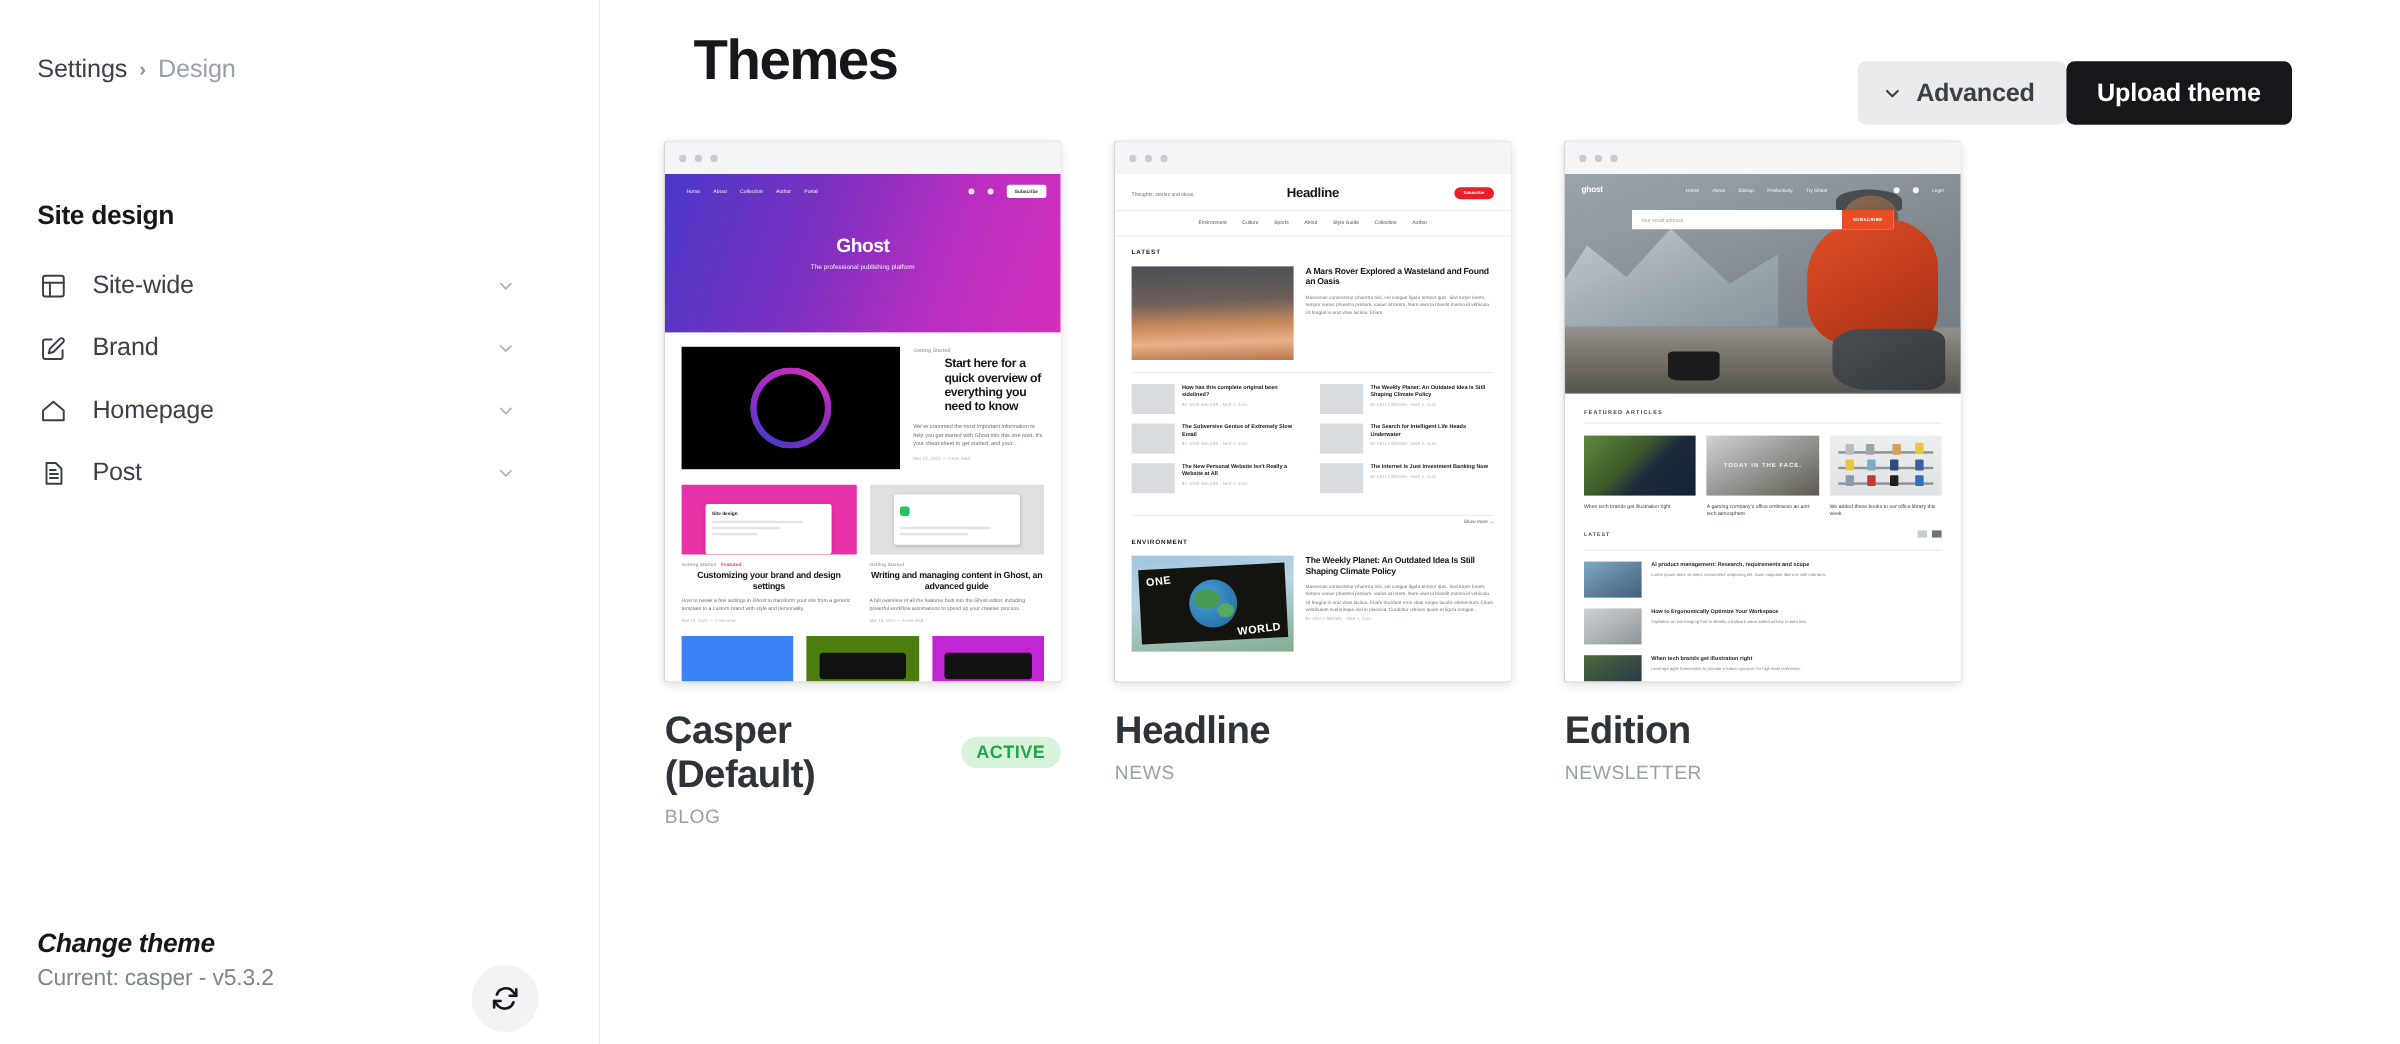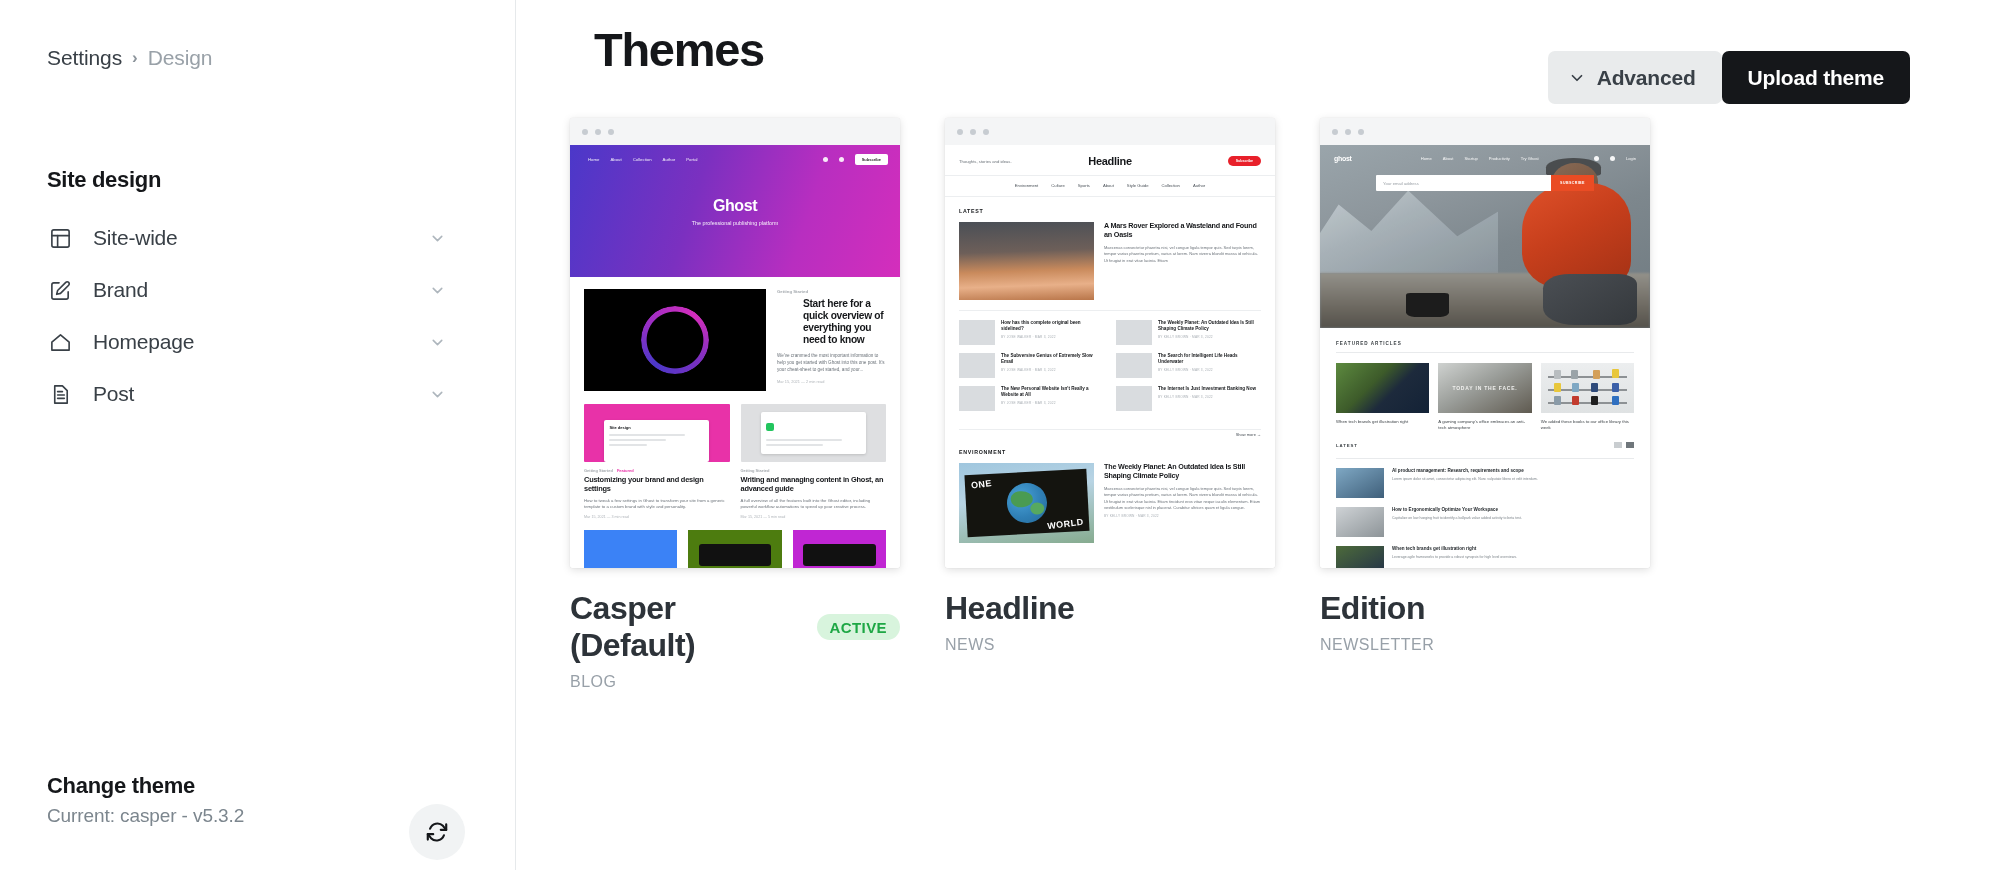--- a/index.html
+++ b/index.html
@@ -3,21 +3,21 @@
 <meta charset="utf-8">
 <style>
   * { box-sizing: border-box; margin: 0; padding: 0; }
   html, body {
     width: 2000px; height: 870px;
     font-family: "Liberation Sans", sans-serif;
     background: #ffffff;
     color: #15171a;
     overflow: hidden;
   }
-  .app { display: flex; width: 2000px; height: 756px; padding-left: 16px; }
+  .app { display: flex; width: 2000px; height: 756px; }
 
   
   .left-pane {
     width: 500px; height: 870px;
     border-right: 1px solid #e6e9eb;
     position: relative;
     flex: 0 0 500px;
     background: #fff;
   }
   .breadcrumb {
@@ -46,21 +46,21 @@
     margin-left: 20px; font-size: 21px; color: #394047;
     letter-spacing: -0.2px; flex: 1;
   }
   .nav-chevron { color: #aeb6bd; display:flex; align-items:center; }
   .nav-chevron svg { width: 17px; height: 17px; display:block; }
 
   .change-theme-block {
     position: absolute; left: 31px; bottom: 43px;
     width: 420px;
   }
-  .ct-title { font-size: 22px; font-weight: 700; color: #15171a; letter-spacing: -0.3px; }
+  .ct-title { font-size: 22px; font-weight: 700; color: #15171a; letter-spacing: -0.3px; font-style: italic; }
   .ct-sub { font-size: 19px; color: #7c868e; margin-top: 6px; letter-spacing: -0.1px; }
   .ct-refresh {
     position: absolute; right: 50px; bottom: 10px;
     width: 56px; height: 56px; border-radius: 50%;
     background: #f1f3f4; display: flex; align-items: center; justify-content: center;
     cursor: pointer; border: none;
   }
   .ct-refresh svg { width: 26px; height: 26px; color: #15171a; display:block;}
 
   
@@ -169,21 +169,21 @@
   .cc-img { height: 58px; border-radius: 1px; position: relative; overflow:hidden; }
   .cc-pink { background: #e832a8; display:flex; align-items:flex-end; justify-content:center; }
   .cc-gray { background: #dedfe1; display:flex; align-items:center; justify-content:center; }
   .mini-card { background:#fff; width: 72%; height: 72%; border-radius: 2px; box-shadow:0 1px 3px rgba(0,0,0,.15); padding:5px; }
   .mini-line { height:2px; background:#e2e4e6; border-radius:1px; margin-bottom:3px; }
   .mini-line.w60{width:60%;} .mini-line.w40{width:40%;} .mini-line.w80{width:80%;}
   .mini-title{ font-size:4px; font-weight:700; color:#15171a; margin-bottom:4px;}
   .mini-sq{width:8px;height:8px;border-radius:2px;background:#22c55e;display:inline-block;}
   .cc-kicker{ font-size:4px; color:#a5aaaf; font-weight:600; margin-top:6px; display:flex; gap:4px; align-items:center;}
   .cc-feat{ color:#e832a8; font-weight:700; }
-  .cc-head{ font-size:7.4px; font-weight:700; line-height:1.2; color:#15171a; margin-top:3px; letter-spacing:-0.2px;}
+  .cc-head{ font-size:7.4px; font-weight:700; line-height:1.2; color:#15171a; margin-top:3px; letter-spacing:-0.2px;text-align:center;}
   .cc-body{ font-size:4.3px; color:#6a7178; line-height:1.5; margin-top:4px;}
   .cc-date{ font-size:3.7px; color:#b0b5ba; margin-top:4px;}
   .casper-bottom { display:flex; gap:11px; padding: 11px 14px 0; }
   .cb { flex:1; height: 40px; }
   .cb1{background:#3b82f6;} 
   .cb2{background:#4d7c0f; display:flex;align-items:center;justify-content:center;}
   .cb3{background:#c026d3; display:flex;align-items:center;justify-content:center;}
   .cb-inner{ background:#111; width:78%; height:55%; border-radius:3px; margin-top:10px;}
 
   

